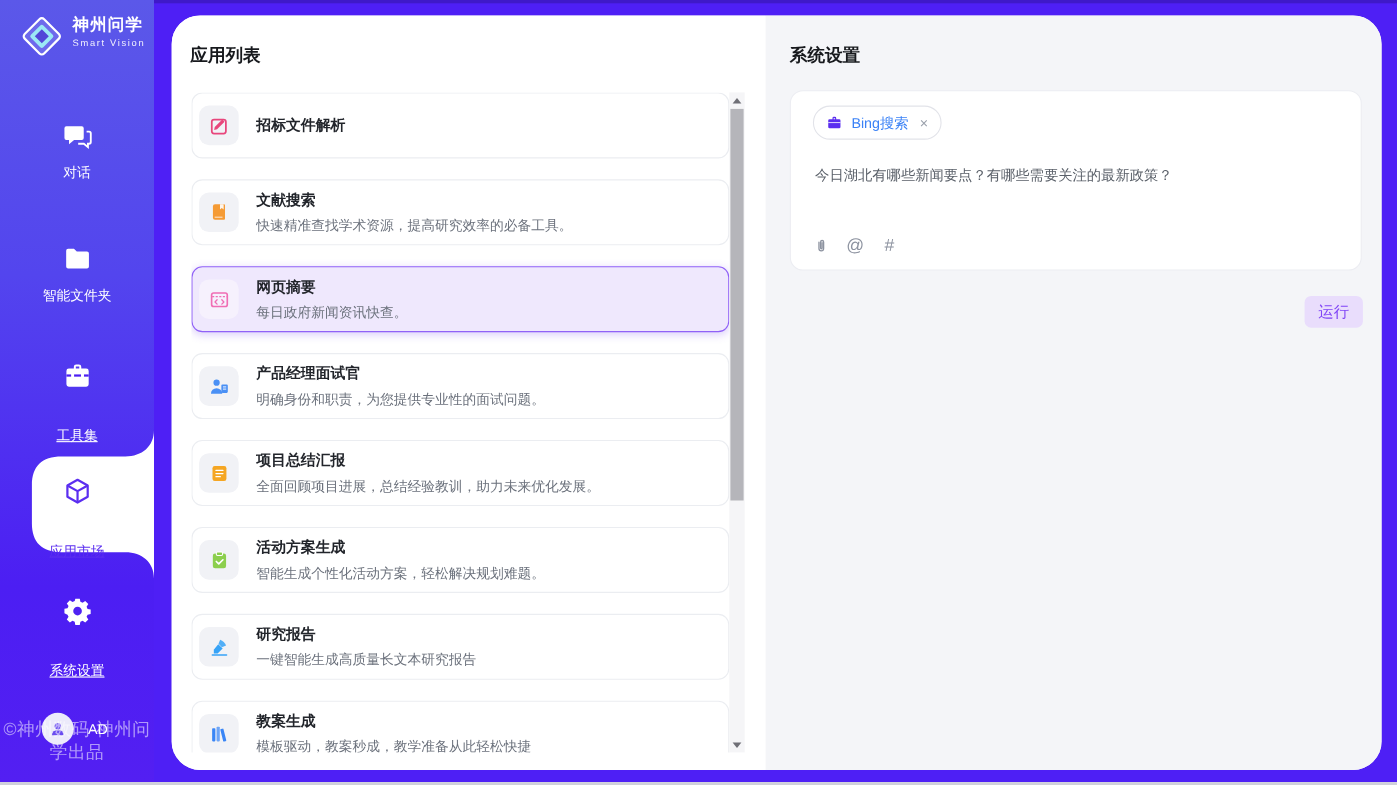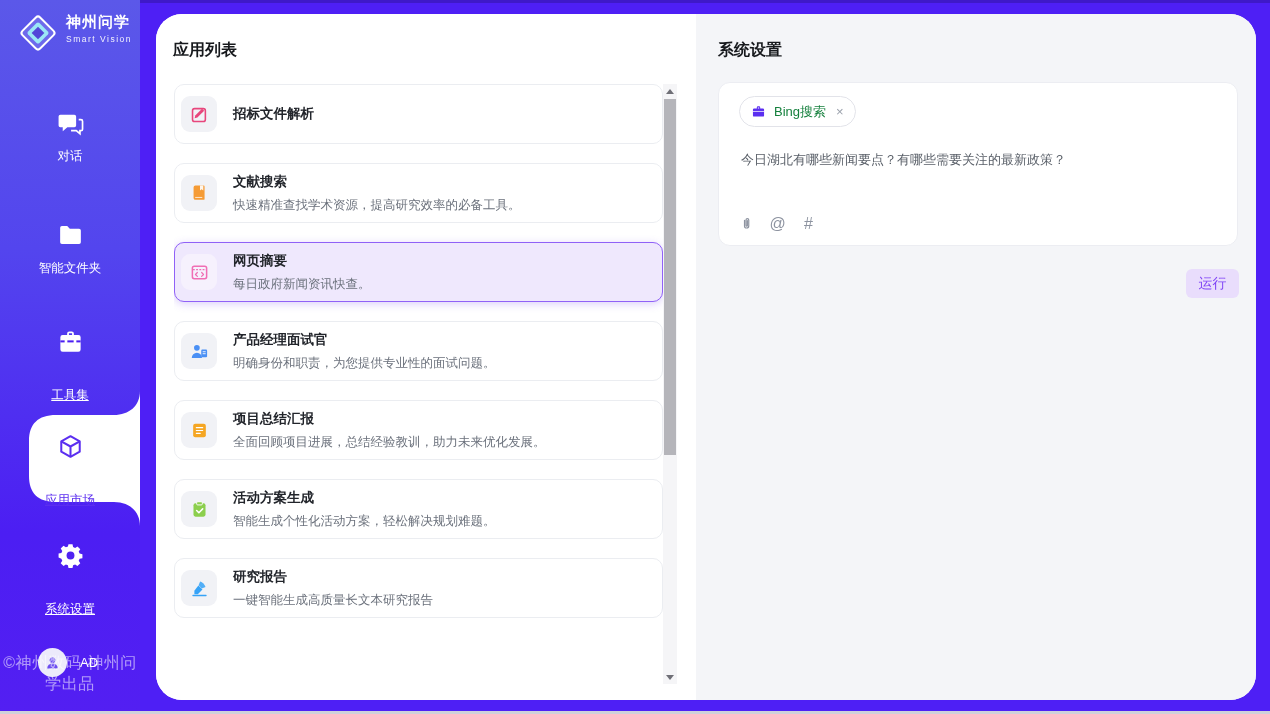--- a/index.html
+++ b/index.html
@@ -63,21 +63,21 @@
   .tri-up { width:0; height:0; border-left:4px solid transparent; border-right:4px solid transparent; border-bottom:5px solid #6f6f76; }
   .tri-down { width:0; height:0; border-left:4px solid transparent; border-right:4px solid transparent; border-top:5px solid #6f6f76; }
   .sb-thumb { position:absolute; left:1px; top:15px; width:12px; height:356px; background:#b5b5ba; }
 
   
   .detail-card { position:absolute; left:22px; top:68px; right:18px; height:164px; background:#fff;
     border:1px solid #ecedf2; border-radius:12px; }
   .tool-tag { position:absolute; left:20px; top:13px; height:31px; display:inline-flex; align-items:center;
     gap:8px; padding:0 11px; border:1px solid #e2e3e9; border-radius:16px; background:#fff; }
   .tool-tag svg { width:15px; height:15px; color:#5b2ef0; }
-  .tag-label { font-size:13px; color:#15803d; }
+  .tag-label { font-size:13px; color:#3b82f6; }
   .tag-close { font-size:13px; color:#9aa0ab; cursor:pointer; padding-left:2px; }
   .prompt-text { position:absolute; left:22px; top:67px; right:24px; font-size:13px; color:#5a6069; line-height:1.5; }
   .attach-row { position:absolute; left:18px; bottom:12px; display:flex; align-items:center; gap:12px; color:#8d93a0; }
   .attach-row .aicon { width:19px; height:19px; display:flex; align-items:center; justify-content:center; cursor:pointer; }
   .attach-row svg { width:15px; height:15px; }
   .glyph { font-size:16px; line-height:1; }
   .run-btn { position:absolute; right:17px; top:255px; width:53px; height:29px; border:none; border-radius:6px;
     background:#e9ddfc; color:#8145f6; font-size:14px; cursor:pointer; font-family:inherit; }
 </style>
 </head>
@@ -230,20 +230,33 @@
                 <path d="M12.8 3.2c3 .9 5.9 3.8 6.8 6.8l-4.8 1.9-3.9-3.9z" opacity=".85"></path>
                 <path d="M10.6 8.3l5.1 5.1-5.8 5.8H5.5v-4.4z"></path>
                 <path d="M3.8 20.8h16.4" stroke="currentColor" stroke-width="1.7" stroke-linecap="round"></path>
               </svg>
             </span>
             <span class="app-text">
               <span class="app-name" style="display:block">研究报告</span>
               <span class="app-desc" style="display:block">一键智能生成高质量长文本研究报告</span>
             </span>
           </div>
+          <div class="app-card" style="top: 553px;">
+            <span class="app-icon" style="color:#3a86f6">
+              <svg viewBox="0 0 24 24" fill="currentColor">
+                <rect x="3.6" y="5" width="3.7" height="15.2" rx=".9"></rect>
+                <rect x="8.7" y="3.4" width="3.7" height="16.8" rx=".9" opacity=".72"></rect>
+                <rect x="14.6" y="5.6" width="3.7" height="14.8" rx=".9" transform="rotate(-14 16.4 13)"></rect>
+              </svg>
+            </span>
+            <span class="app-text">
+              <span class="app-name" style="display:block">教案生成</span>
+              <span class="app-desc" style="display:block">模板驱动，教案秒成，教学准备从此轻松快捷</span>
+            </span>
+          </div>
         </div>
       <div class="scrollbar">
         <div class="sb-btn sb-up">
             <span class="tri-up"></span>
           </div>
         <div class="sb-thumb"></div>
         <div class="sb-btn sb-down">
             <span class="tri-down"></span>
           </div>
       </div>

